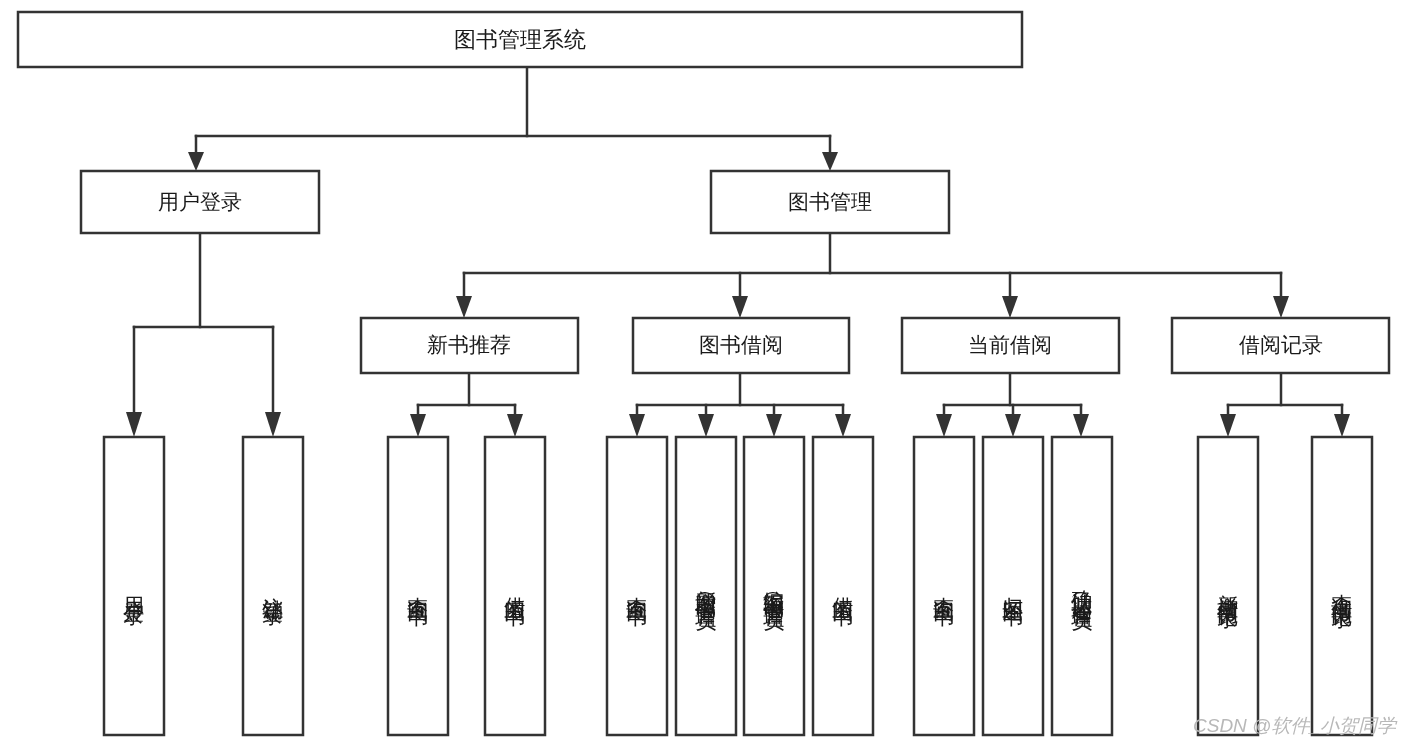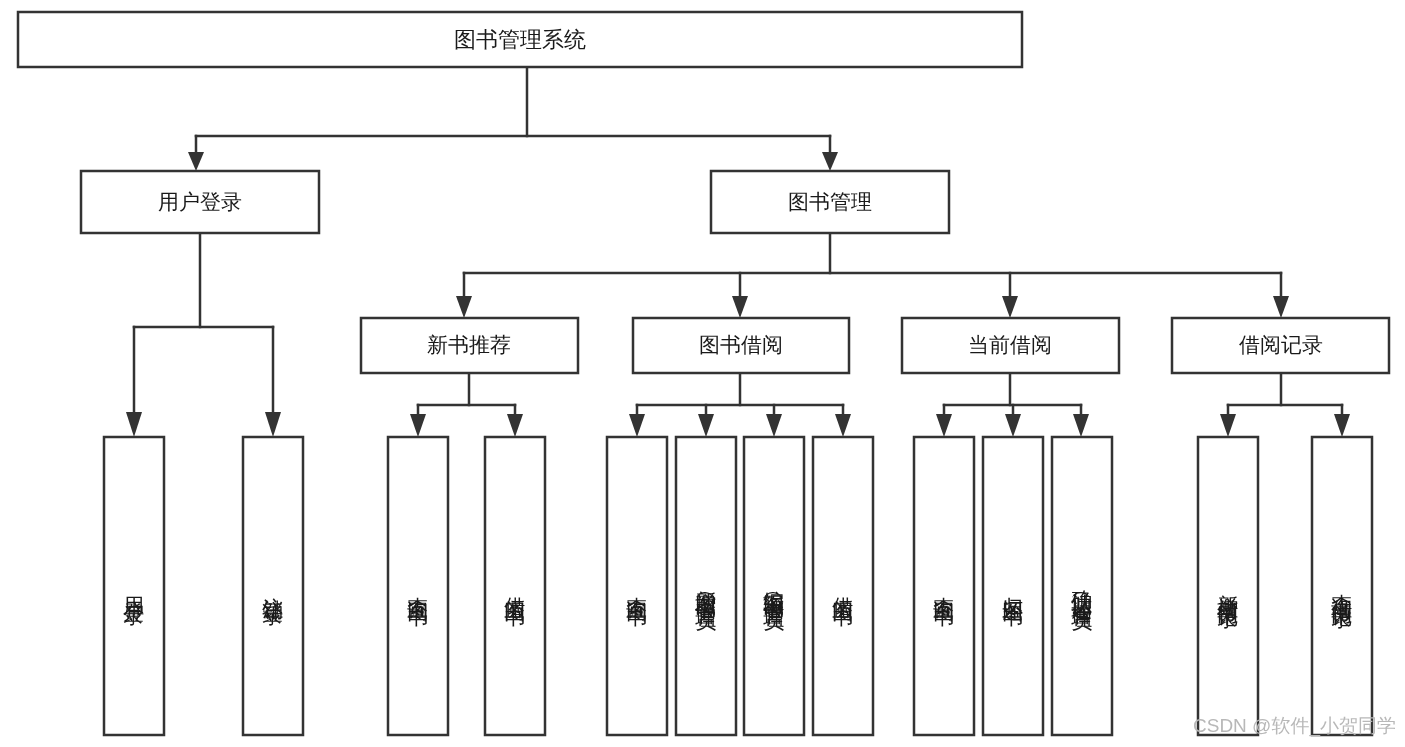--- a/index.html
+++ b/index.html
@@ -70,20 +70,21 @@
     pointer-events: none;
     user-select: none;
   }
   .watermark {
     position: absolute;
     font-family: "Liberation Sans", "DejaVu Sans", sans-serif;
     font-size: 19px;
     color: #b8b8b8;
     white-space: nowrap;
     user-select: none;
+    font-style: italic;
   }
 </style>
 </head>
 <body>
 
 <div id="diagram-root">
 
   <svg class="diagram-canvas" viewBox="0 0 1405 747" xmlns="http://www.w3.org/2000/svg">
 
     <g>

